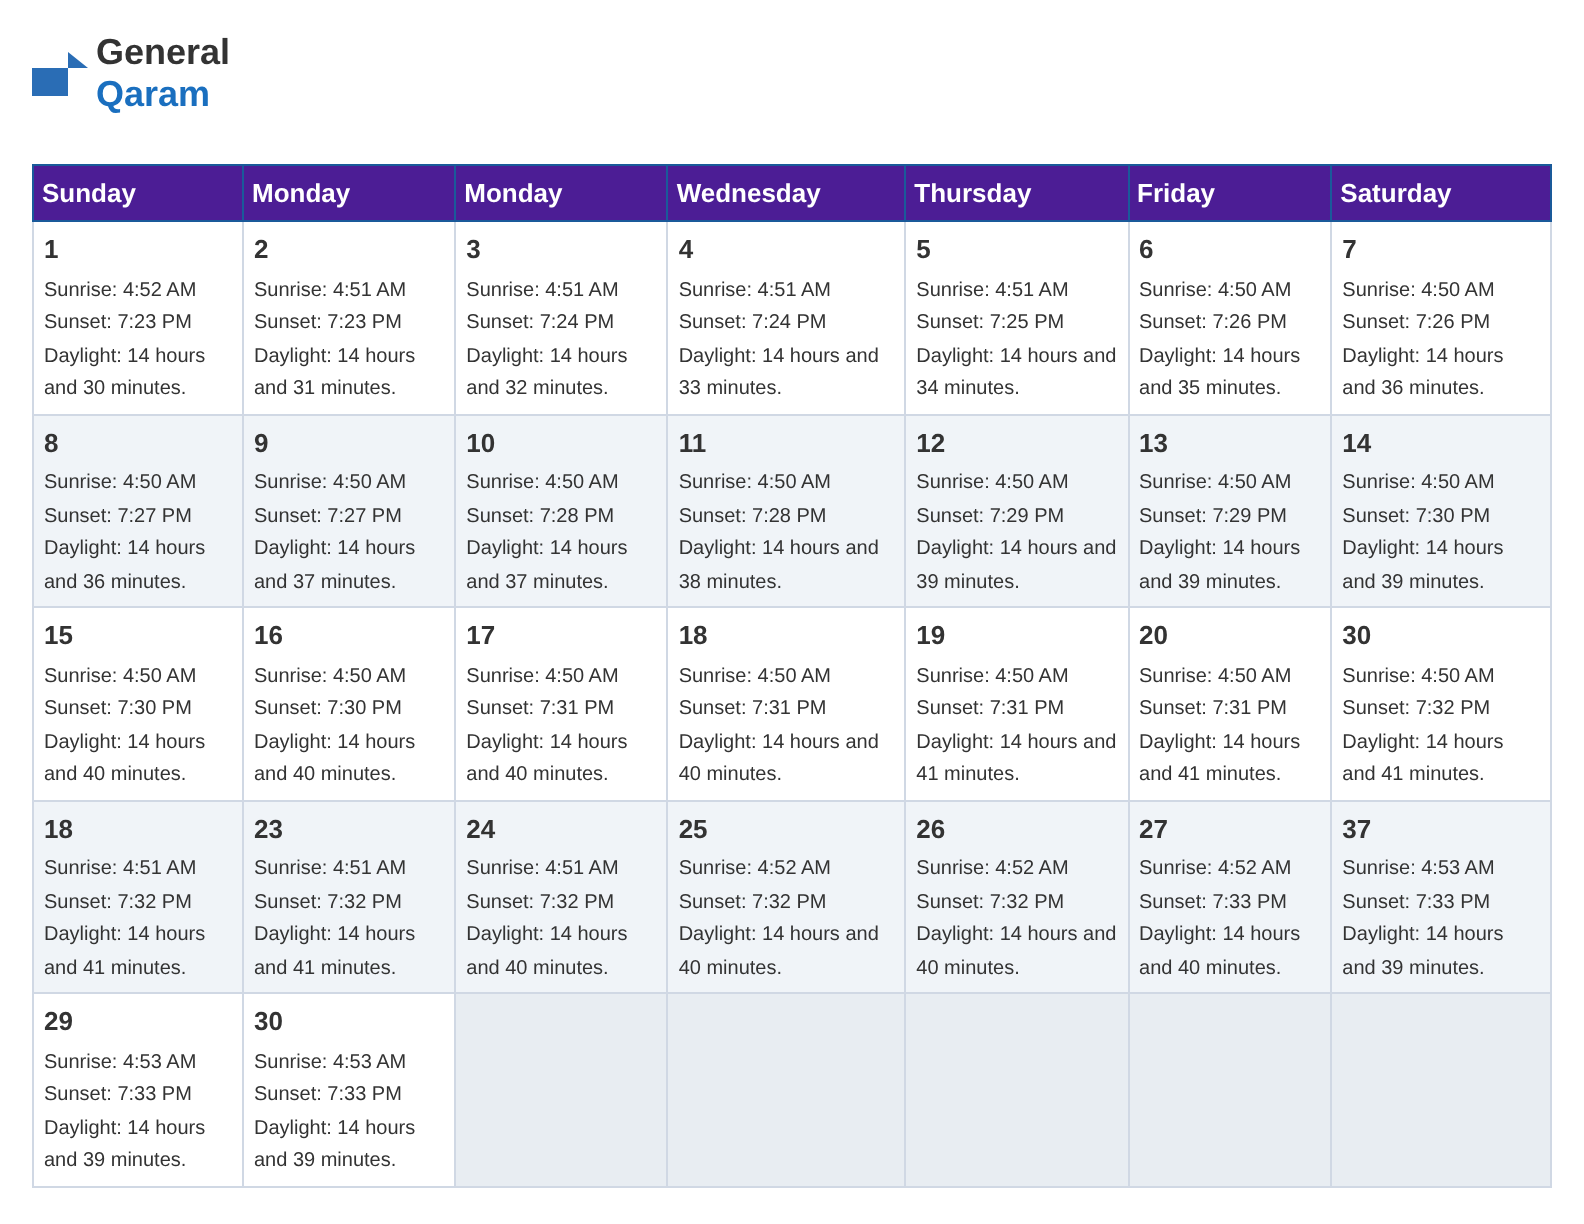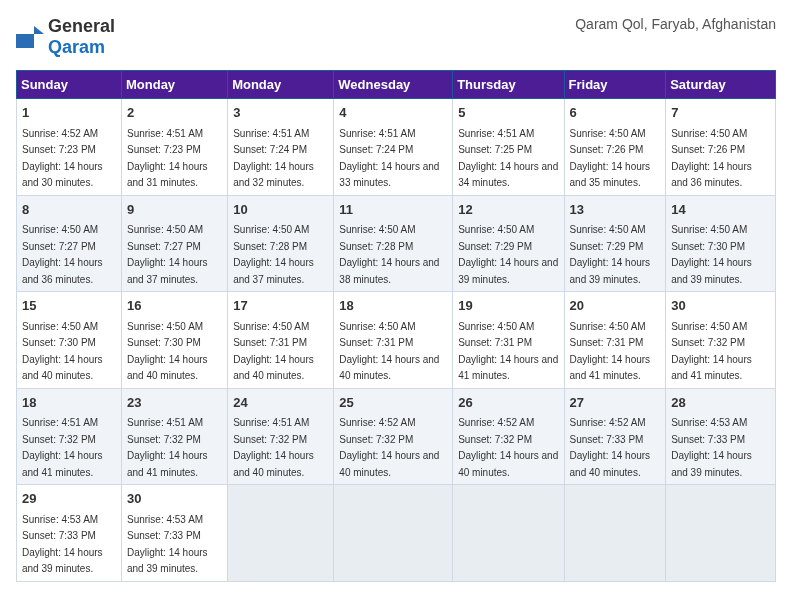--- a/index.html
+++ b/index.html
@@ -7,21 +7,21 @@
       font-family: Arial, sans-serif;
       background: #fff;
       width: 792px;
       min-height: 612px;
       padding: 16px;
     }
     .header-area {
       display: flex;
       justify-content: space-between;
       align-items: flex-start;
-      margin-bottom: 12px;
+      margin-bottom: 24px;
     }
     .logo {
       display: flex;
       align-items: center;
       gap: 4px;
     }
     .logo-icon {
       width: 28px;
       height: 22px;
     }
@@ -88,21 +88,20 @@
     <svg class="logo-icon" viewBox="0 0 28 22" xmlns="http://www.w3.org/2000/svg">
       <rect x="0" y="8" width="18" height="14" fill="#2a6db5"></rect>
       <polygon points="18,0 28,8 18,8" fill="#2a6db5"></polygon>
     </svg>
     <div>
       <span style="font-size:18px;font-weight:bold;color:#333;">General</span><br>
       <span style="font-size:18px;font-weight:bold;color:#1a6fbf;">Qaram</span>
     </div>
   </div>
   <div class="title-area">
-    <div class="subtitle">Qaram Qol, Faryab, Afghanistan</div>
   </div>
 </div>
 
 <table>
   <thead>
     <tr>
     <th>Sunday</th>
         <th>Monday</th>
         <th>Monday</th>
         <th>Wednesday</th>
@@ -166,21 +165,21 @@
         <td><span class="day-number">23</span>
 <span class="day-info">Sunrise: 4:51 AM<br>Sunset: 7:32 PM<br>Daylight: 14 hours and 41 minutes.</span></td>
         <td><span class="day-number">24</span>
 <span class="day-info">Sunrise: 4:51 AM<br>Sunset: 7:32 PM<br>Daylight: 14 hours and 40 minutes.</span></td>
         <td><span class="day-number">25</span>
 <span class="day-info">Sunrise: 4:52 AM<br>Sunset: 7:32 PM<br>Daylight: 14 hours and 40 minutes.</span></td>
         <td><span class="day-number">26</span>
 <span class="day-info">Sunrise: 4:52 AM<br>Sunset: 7:32 PM<br>Daylight: 14 hours and 40 minutes.</span></td>
         <td><span class="day-number">27</span>
 <span class="day-info">Sunrise: 4:52 AM<br>Sunset: 7:33 PM<br>Daylight: 14 hours and 40 minutes.</span></td>
-        <td><span class="day-number">28</span>
+        <td><span class="day-number">37</span>
 <span class="day-info">Sunrise: 4:53 AM<br>Sunset: 7:33 PM<br>Daylight: 14 hours and 39 minutes.</span></td>
       </tr>
       <tr>
         <td><span class="day-number">29</span>
 <span class="day-info">Sunrise: 4:53 AM<br>Sunset: 7:33 PM<br>Daylight: 14 hours and 39 minutes.</span></td>
         <td><span class="day-number">30</span>
 <span class="day-info">Sunrise: 4:53 AM<br>Sunset: 7:33 PM<br>Daylight: 14 hours and 39 minutes.</span></td>
         <td class="empty-cell"></td>
         <td class="empty-cell"></td>
         <td class="empty-cell"></td>

